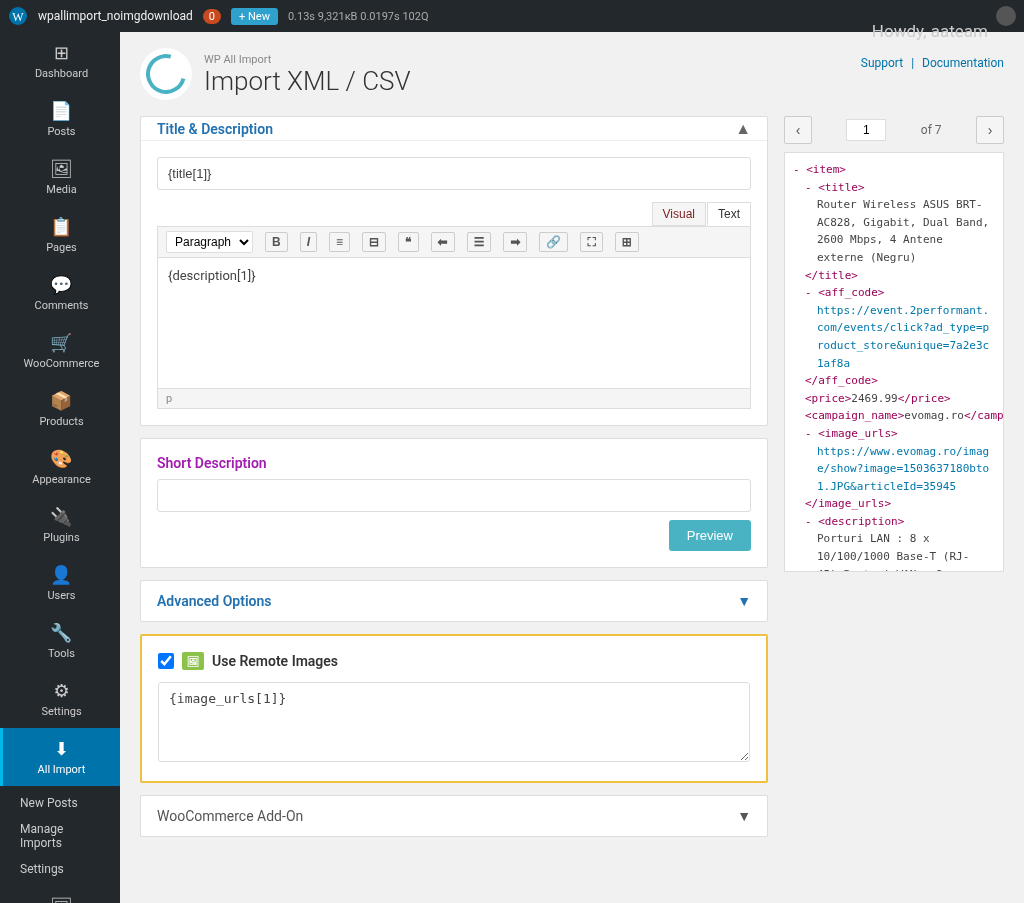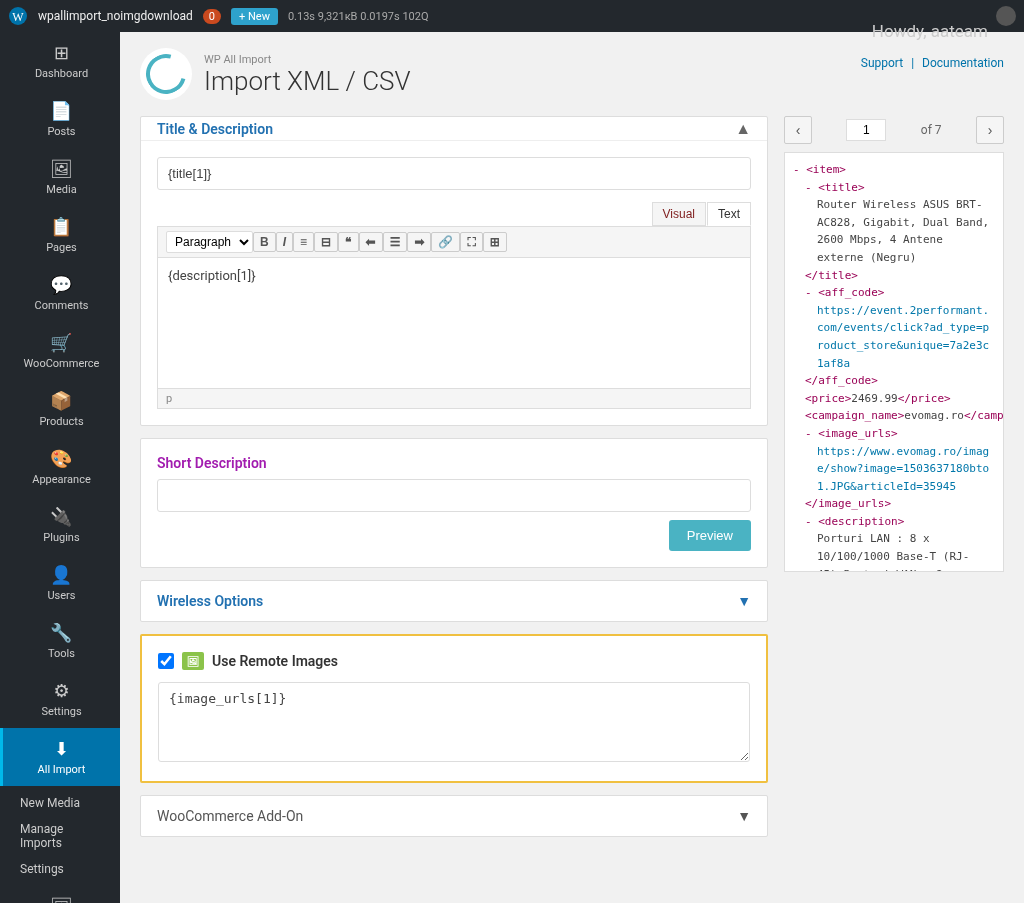--- a/index.html
+++ b/index.html
@@ -143,21 +143,21 @@
     }
     .editor-tab.active { background: #fff; border-bottom-color: #fff; color: #333; }
 
     .editor-wrapper { border: 1px solid #ddd; }
     .editor-toolbar {
       background: #f5f5f5;
       border-bottom: 1px solid #ddd;
       padding: 4px 8px;
       display: flex;
       align-items: center;
-      gap: 0;
+      gap: 12px;
       flex-wrap: wrap;
     }
     .toolbar-select {
       padding: 2px 4px;
       border: 1px solid #ddd;
       font-size: 12px;
       border-radius: 2px;
       background: #fff;
     }
     .toolbar-btn {
@@ -391,21 +391,21 @@
     </div>
     <div class="sidebar-item">
       <span class="s-icon">⚙</span>
       <span>Settings</span>
     </div>
     <div class="sidebar-item active">
       <span class="s-icon">⬇</span>
       <span>All Import</span>
     </div>
     <div style="padding-left:8px; padding-top:4px;">
-      <div class="sidebar-sub-item">New Media</div>
+      <div class="sidebar-sub-item">New Posts</div>
       <div class="sidebar-sub-item">Manage Imports</div>
       <div class="sidebar-sub-item">Settings</div>
     </div>
     <div class="sidebar-item" style="margin-top:4px;">
       <span class="s-icon">🖼</span>
 
     </div>
 
   </div>
 
@@ -474,21 +474,21 @@
           <div class="panel-body">
             <span class="short-desc-label">Short Description</span>
             <input type="text" class="form-input" style="">
             <button class="preview-btn">Preview</button>
             <div style="clear:both;"></div>
           </div>
         </div>
 
         <div class="panel">
           <div class="advanced-header">
-            <span>Wireless Options</span>
+            <span>Advanced Options</span>
             <span class="collapse-icon">▼</span>
           </div>
         </div>
 
         <div class="remote-images-panel">
           <div class="remote-images-body">
             <div class="remote-images-title">
               <input type="checkbox" class="remote-images-checkbox" checked="" style="">
               <span class="remote-img-icon">🖼</span>
               <span>Use Remote Images</span>

